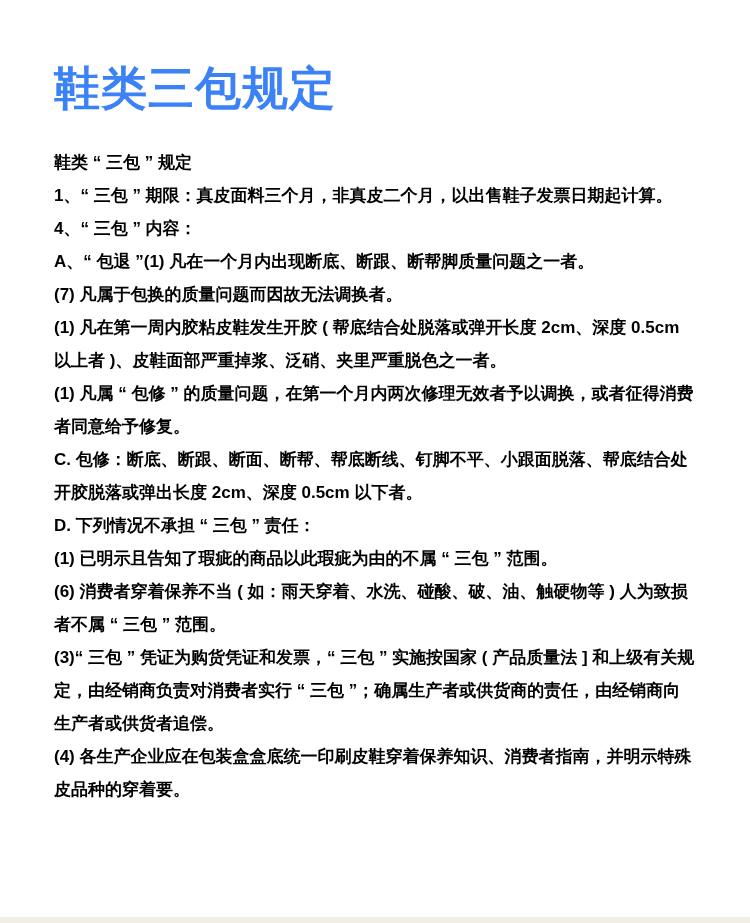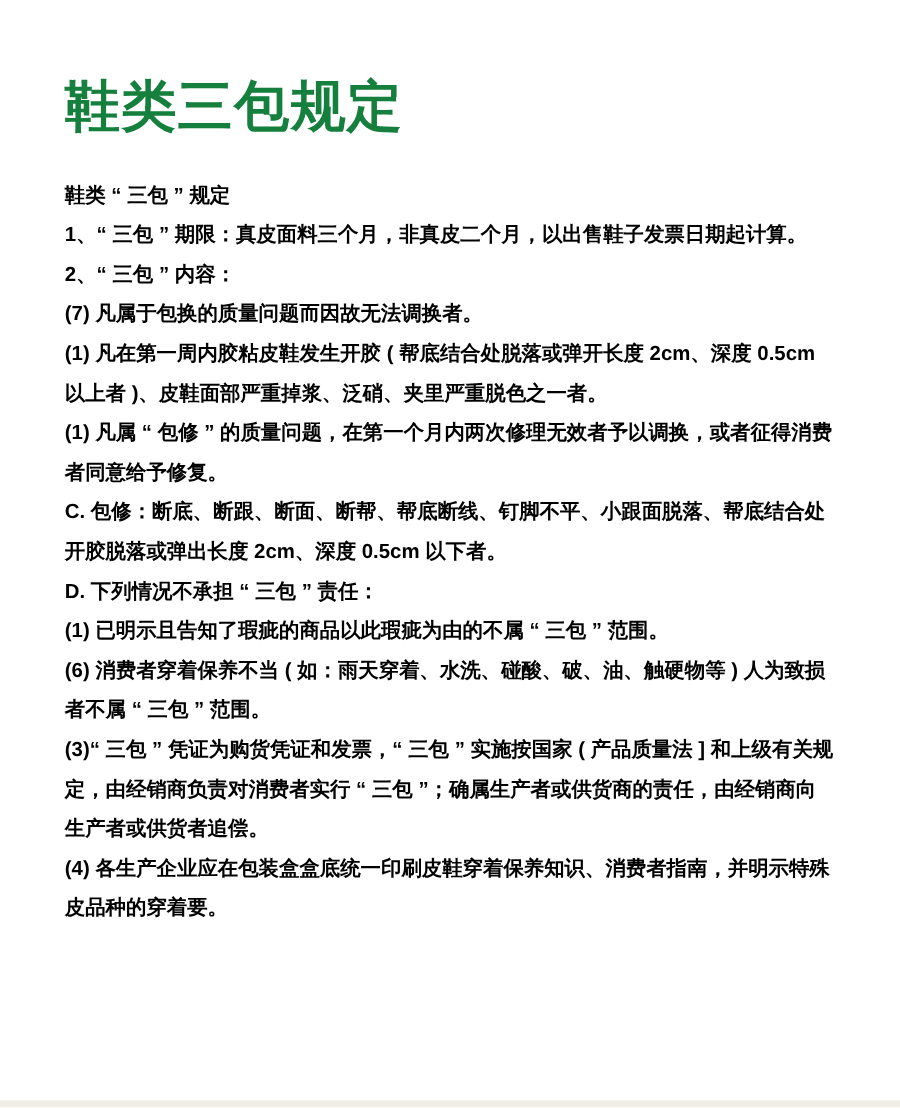--- a/index.html
+++ b/index.html
@@ -21,21 +21,21 @@
     height: 923px;
     padding: 58px 54px 0 54px;
     position: relative;
   }
   h1.doc-title {
     margin: 0;
     font-size: 46px;
     line-height: 60px;
     font-weight: 900;
     letter-spacing: 1px;
-    color: #15803d;
+    color: #3b82f6;
   }
   .regulations {
     margin-top: 28px;
   }
   .regulations p {
     margin: 0;
     font-size: 17px;
     line-height: 33px;
     font-weight: 700;
     color: #000000;
@@ -53,21 +53,22 @@
 </style>
 </head>
 <body>
 
 <div class="page">
   <h1 class="doc-title">鞋类三包规定</h1>
 
   <div class="regulations">
       <p>鞋类 “ 三包 ” 规定</p>
       <p>1、“ 三包 ” 期限：真皮面料三个月，非真皮二个月，以出售鞋子发票日期起计算。</p>
-      <p>2、“ 三包 ” 内容：</p>
+      <p>4、“ 三包 ” 内容：</p>
+      <p>A、“ 包退 ”(1) 凡在一个月内出现断底、断跟、断帮脚质量问题之一者。</p>
       <p>(7) 凡属于包换的质量问题而因故无法调换者。</p>
       <p>(1) 凡在第一周内胶粘皮鞋发生开胶 ( 帮底结合处脱落或弹开长度 2cm、深度 0.5cm 以上者 )、皮鞋面部严重掉浆、泛硝、夹里严重脱色之一者。</p>
       <p>(1) 凡属 “ 包修 ” 的质量问题，在第一个月内两次修理无效者予以调换，或者征得消费者同意给予修复。</p>
       <p>C. 包修：断底、断跟、断面、断帮、帮底断线、钉脚不平、小跟面脱落、帮底结合处开胶脱落或弹出长度 2cm、深度 0.5cm 以下者。</p>
       <p>D. 下列情况不承担 “ 三包 ” 责任：</p>
       <p>(1) 已明示且告知了瑕疵的商品以此瑕疵为由的不属 “ 三包 ” 范围。</p>
       <p>(6) 消费者穿着保养不当 ( 如：雨天穿着、水洗、碰酸、破、油、触硬物等 ) 人为致损者不属 “ 三包 ” 范围。</p>
       <p>(3)“ 三包 ” 凭证为购货凭证和发票，“ 三包 ” 实施按国家 ( 产品质量法 ] 和上级有关规定，由经销商负责对消费者实行 “ 三包 ”；确属生产者或供货商的责任，由经销商向生产者或供货者追偿。</p>
       <p>(4) 各生产企业应在包装盒盒底统一印刷皮鞋穿着保养知识、消费者指南，并明示特殊皮品种的穿着要。</p>
     </div>

